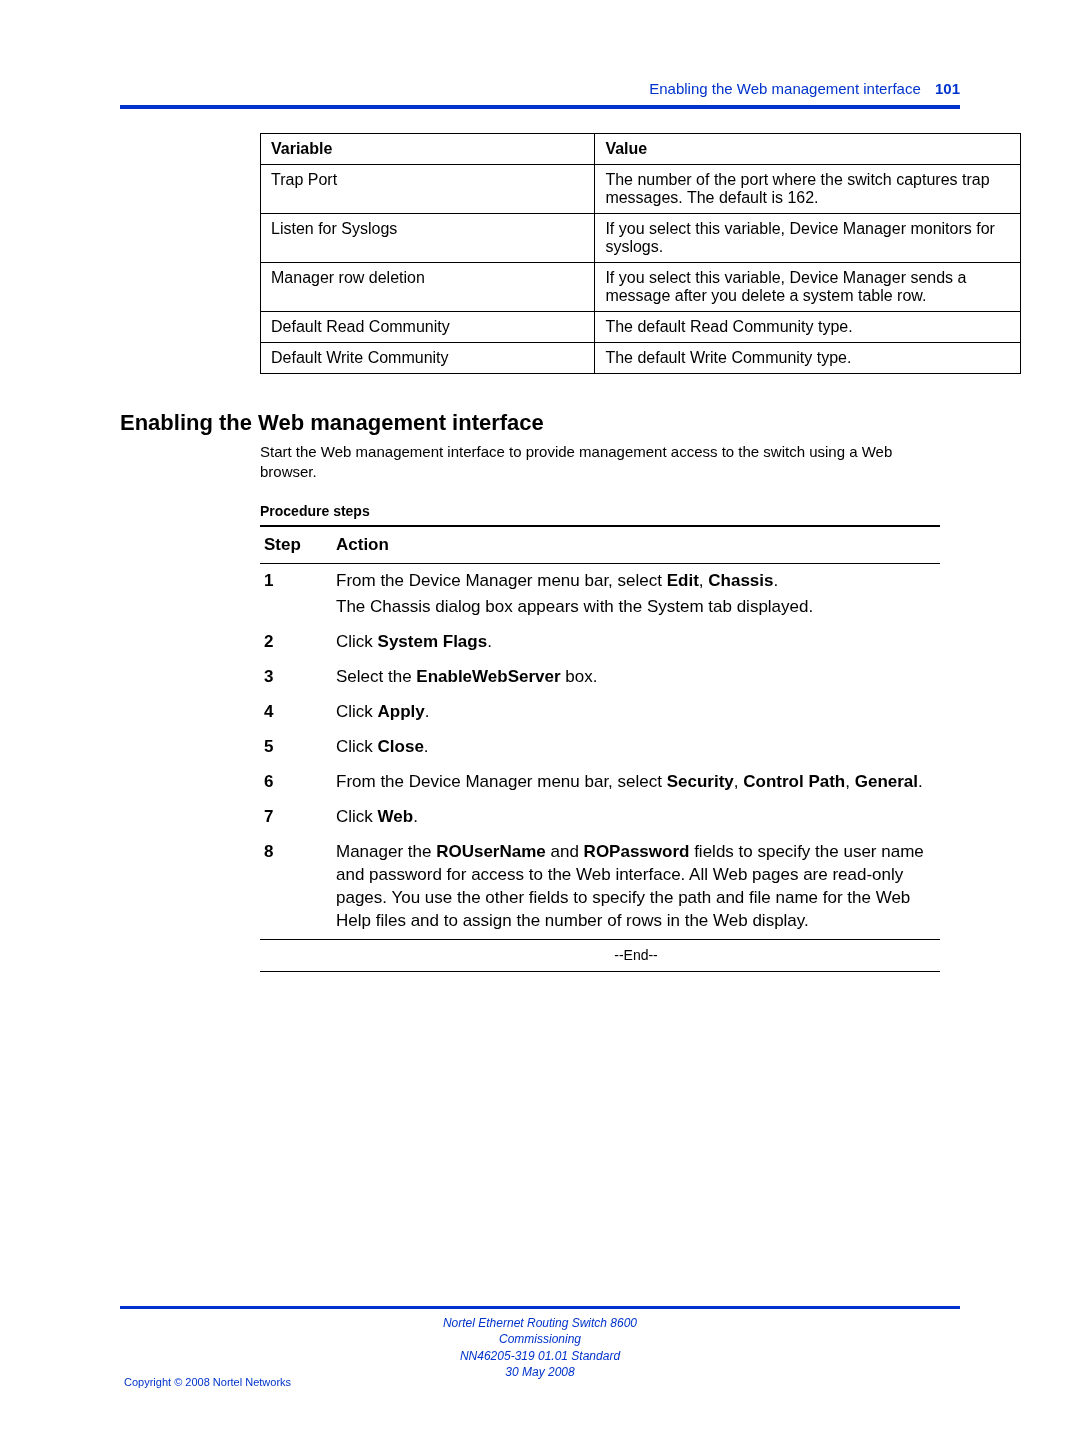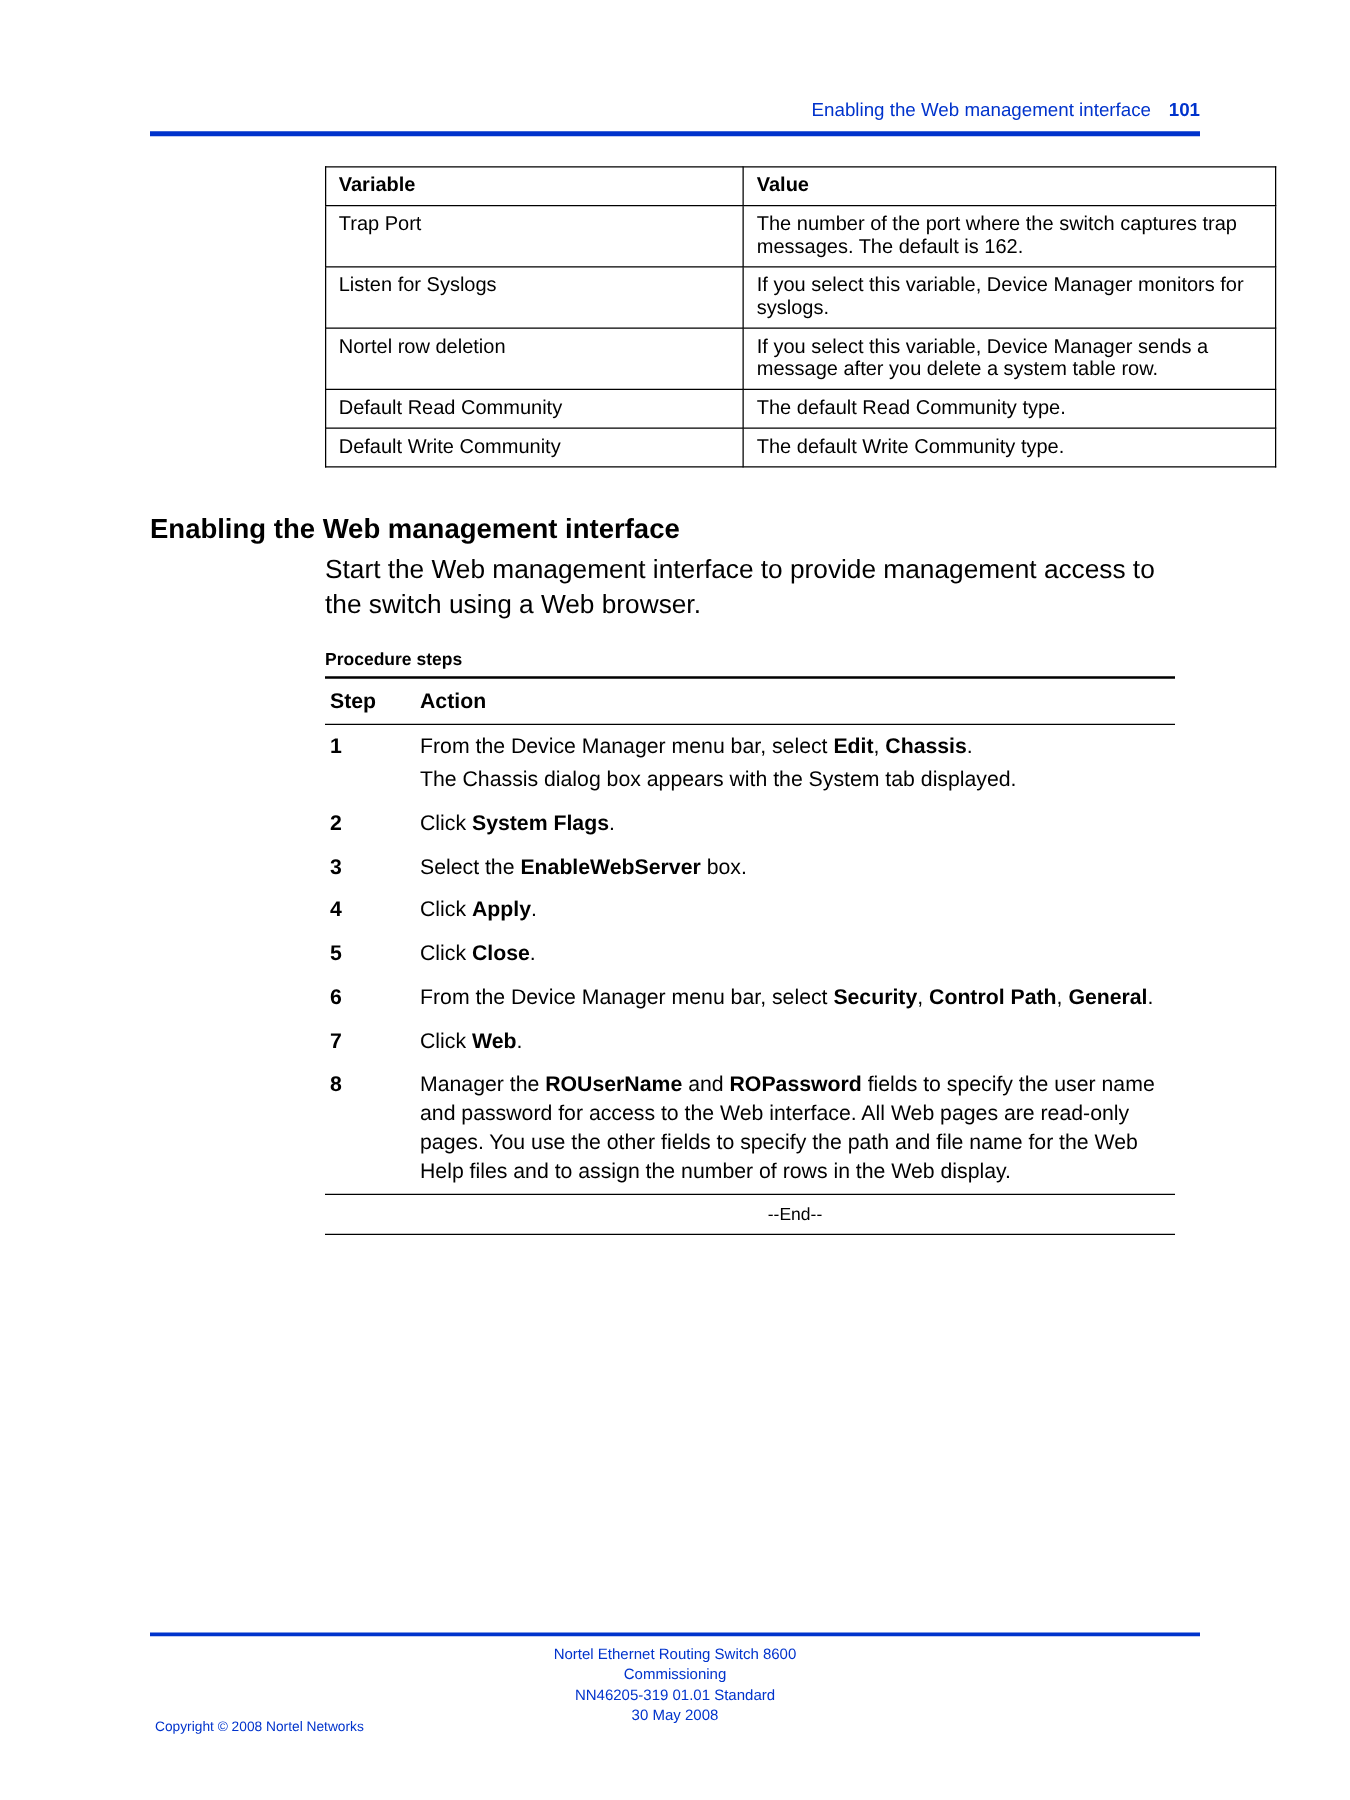--- a/index.html
+++ b/index.html
@@ -50,21 +50,21 @@
     }
     .var-table .col-var { width: 44%; }
     .var-table .col-val { width: 56%; }
     h2.section-heading {
       font-size: 22px;
       font-weight: bold;
       margin-bottom: 6px;
     }
     .section-intro {
       margin-left: 140px;
-      font-size: 21px;
+      font-size: 15px;
       line-height: 1.35;
       margin-bottom: 20px;
       width: 680px;
     }
     .proc-block {
       margin-left: 140px;
       width: 680px;
     }
     .proc-title {
       font-size: 14px;
@@ -103,20 +103,21 @@
       border-bottom: 1px solid #000;
       text-align: center;
       font-size: 14px;
       padding: 6px;
     }
     .footer-bar {
       position: absolute;
       left: 120px;
       right: 120px;
       bottom: 60px;
+      font-style: italic;
     }
     .hr-blue-thin {
       border: none;
       border-top: 3px solid #0033cc;
       margin-bottom: 6px;
     }
     .footer-center {
       text-align: center;
       color: #0033cc;
       font-size: 12px;
@@ -153,21 +154,21 @@
     <tbody>
       <tr>
         <td>Trap Port</td>
         <td>The number of the port where the switch captures trap messages. The default is 162.</td>
       </tr>
       <tr>
         <td>Listen for Syslogs</td>
         <td>If you select this variable, Device Manager monitors for syslogs.</td>
       </tr>
       <tr>
-        <td>Nortel row deletion</td>
+        <td>Manager row deletion</td>
         <td>If you select this variable, Device Manager sends a message after you delete a system table row.</td>
       </tr>
       <tr>
         <td>Default Read Community</td>
         <td>The default Read Community type.</td>
       </tr>
       <tr>
         <td>Default Write Community</td>
         <td>The default Write Community type.</td>
       </tr>

